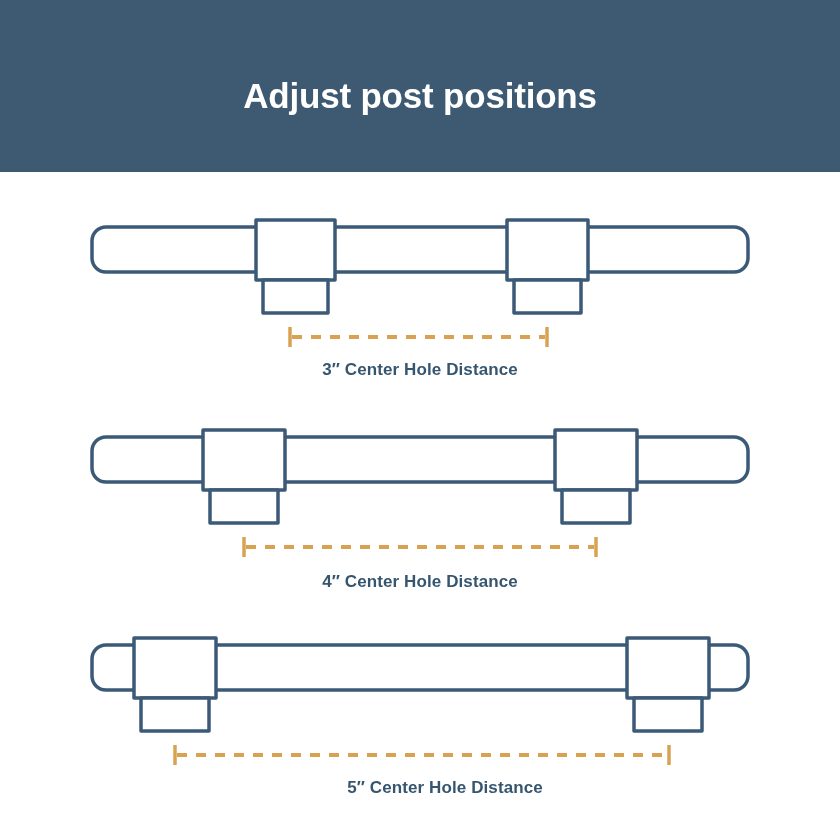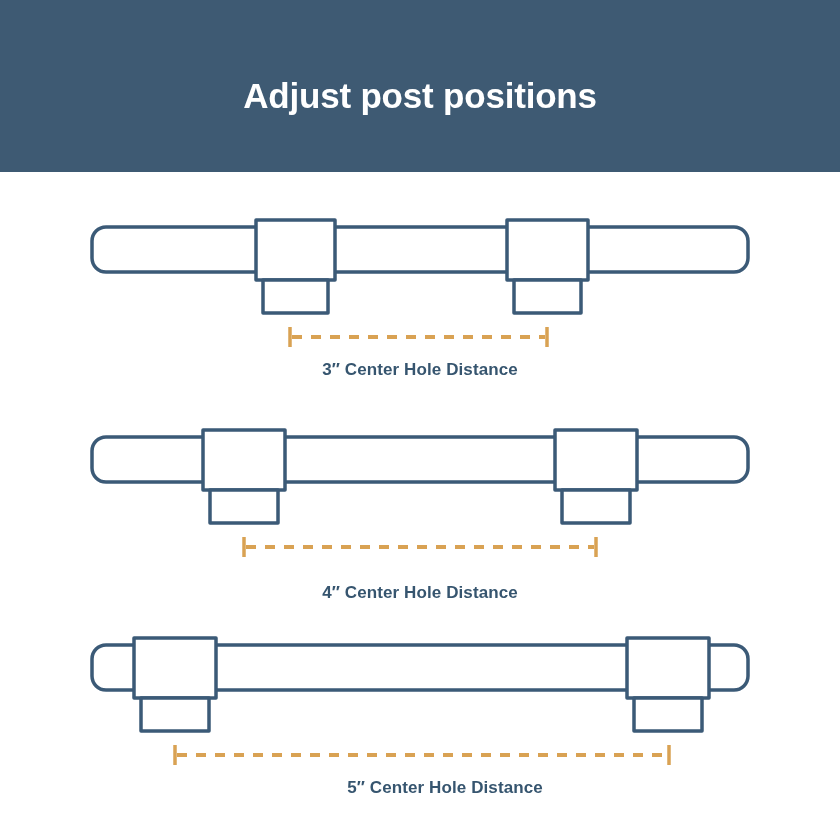--- a/index.html
+++ b/index.html
@@ -106,21 +106,21 @@
         <rect x="210" y="85" width="68" height="33"></rect>
         <rect x="555" y="25" width="82" height="60"></rect>
         <rect x="562" y="85" width="68" height="33"></rect>
       </g>
       <g stroke="#d9a253" stroke-width="3.5">
         <line x1="244" y1="132" x2="244" y2="152"></line>
         <line x1="596" y1="132" x2="596" y2="152"></line>
         <line x1="246" y1="142" x2="594" y2="142" stroke-dasharray="10 9" stroke-width="4"></line>
       </g>
     </svg>
-    <div class="dim-label" style="top:178px;">4″ Center Hole Distance</div>
+    <div class="dim-label" style="top:167px;">4″ Center Hole Distance</div>
   </div>
 
   <div class="diagram" style="top:613px;height:200px;">
     <svg class="svg-wrap" width="840" height="160" viewBox="0 0 840 160">
       <g fill="#ffffff" stroke="#3b5a77" stroke-width="3.5" stroke-linejoin="round">
         <rect x="92" y="32" width="656" height="45" rx="14" ry="14"></rect>
         <rect x="134" y="25" width="82" height="60"></rect>
         <rect x="141" y="85" width="68" height="33"></rect>
         <rect x="627" y="25" width="82" height="60"></rect>
         <rect x="634" y="85" width="68" height="33"></rect>

